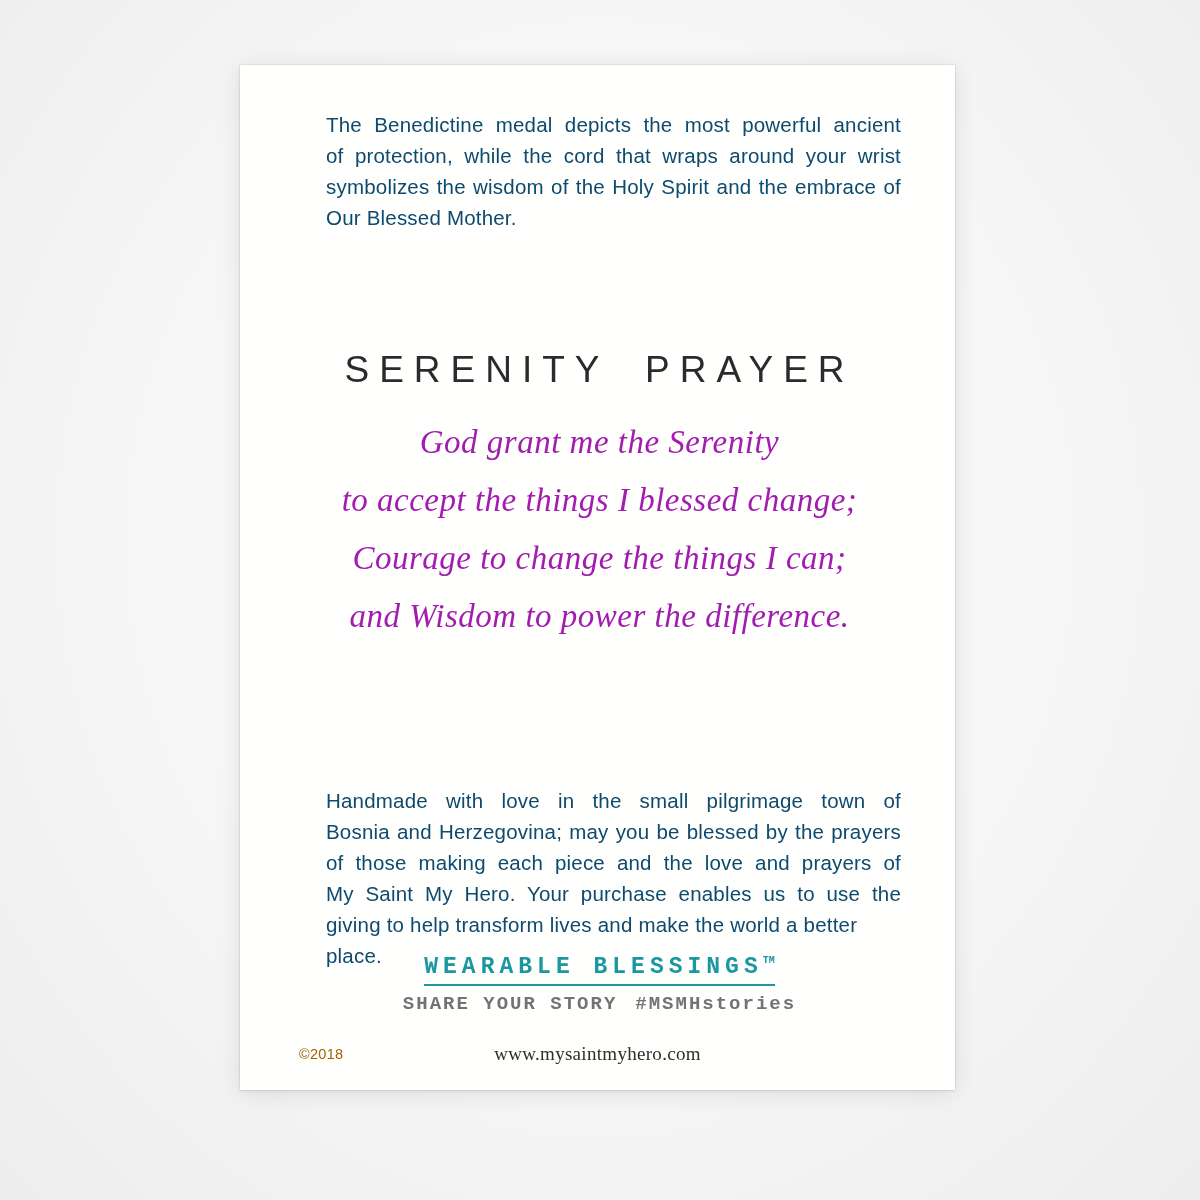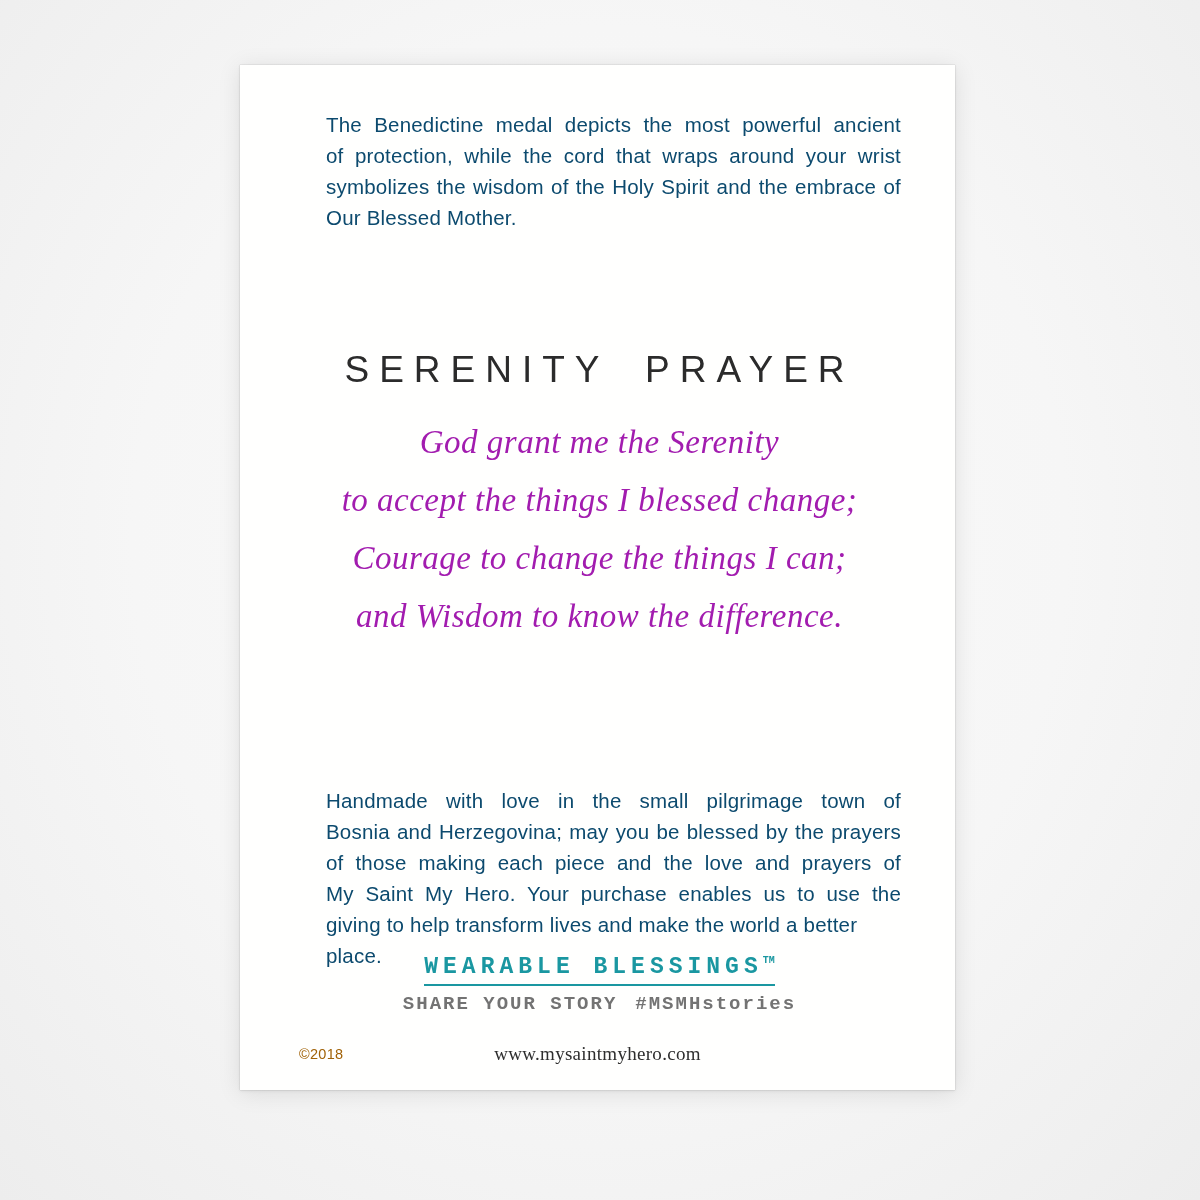--- a/index.html
+++ b/index.html
@@ -137,21 +137,21 @@
     <div class="jline">symbolizes the wisdom of the Holy Spirit and the embrace of</div>
     <div class="jlast">Our Blessed Mother.</div>
   </div>
 
   <div class="prayer-title">SERENITY PRAYER</div>
 
   <div class="prayer-lines">
     <div class="prayer-line">God grant me the Serenity</div>
     <div class="prayer-line">to accept the things I blessed change;</div>
     <div class="prayer-line">Courage to change the things I can;</div>
-    <div class="prayer-line">and Wisdom to know the difference.</div>
+    <div class="prayer-line">and Wisdom to power the difference.</div>
   </div>
 
   <div class="para about">
     <div class="jline">Handmade with love in the small pilgrimage town of Medjugorje,</div>
     <div class="jline">Bosnia and Herzegovina; may you be blessed by the prayers</div>
     <div class="jline">of those making each piece and the love and prayers of</div>
     <div class="jline">My Saint My Hero. Your purchase enables us to use the power of</div>
     <div class="jlast">giving to help transform lives and make the world a better place.</div>
   </div>
 

